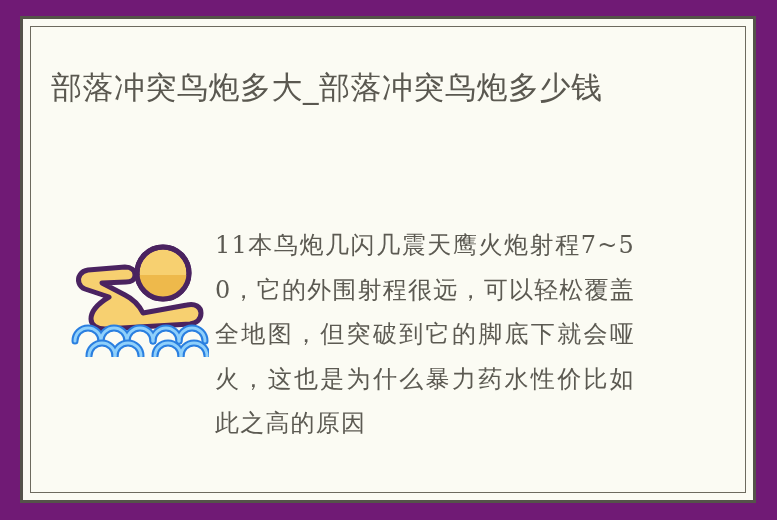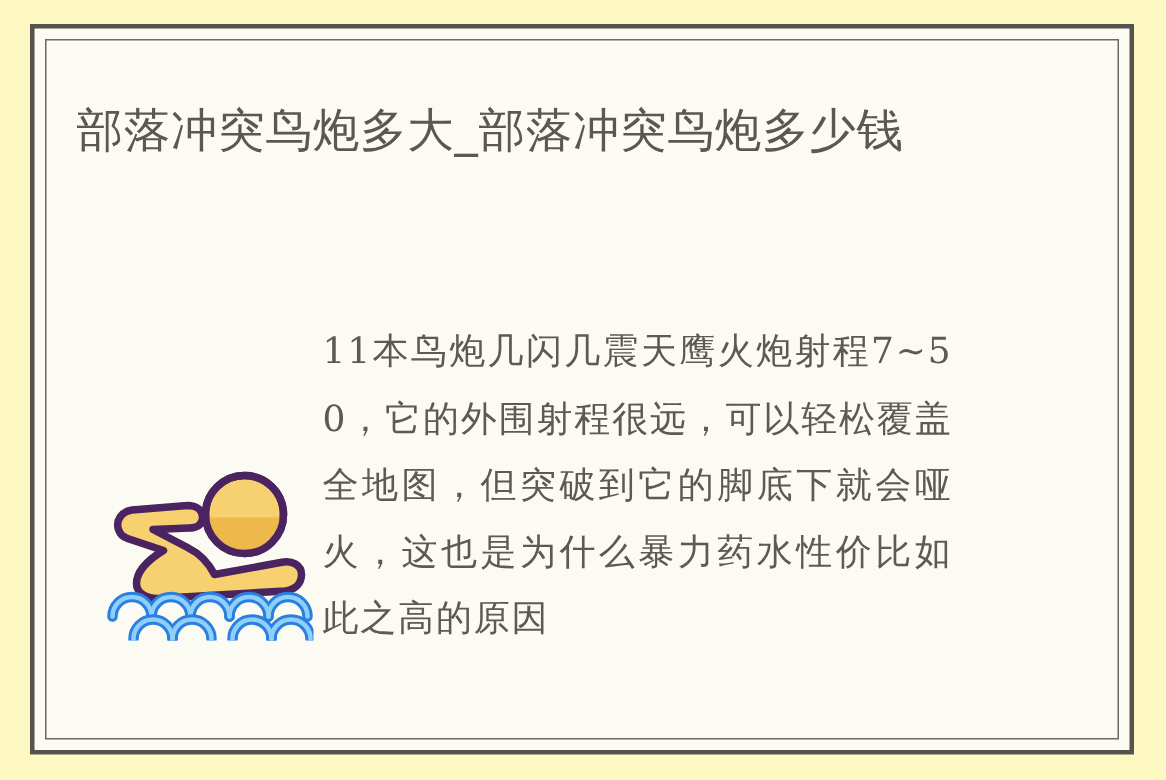--- a/index.html
+++ b/index.html
@@ -11,21 +11,21 @@
     height: 520px;
     background: #ffffff;
     font-family: "DejaVu Sans", "Liberation Sans", sans-serif;
     overflow: hidden;
   }
 
   .page {
     position: relative;
     width: 777px;
     height: 520px;
-    background: #fef9c3;
+    background: #701a75;
     box-sizing: border-box;
   }
 
   
   .frame-outer {
     position: absolute;
     left: 20px;
     top: 16px;
     width: 736px;
     height: 487px;
@@ -67,24 +67,24 @@
     color: #5a5850;
     font-weight: 400;
     white-space: normal;
     word-break: break-all;
   }
 
   
   .article {
     position: absolute;
     left: 28px;
-    top: 185px;
+    top: 196px;
     right: 22px;
     display: flex;
-    align-items: flex-end;
+    align-items: flex-start;
   }
 
   .thumb {
     flex: 0 0 auto;
     width: 160px;
     height: 150px;
     position: relative;
   }
 
   .swimmer-svg {

